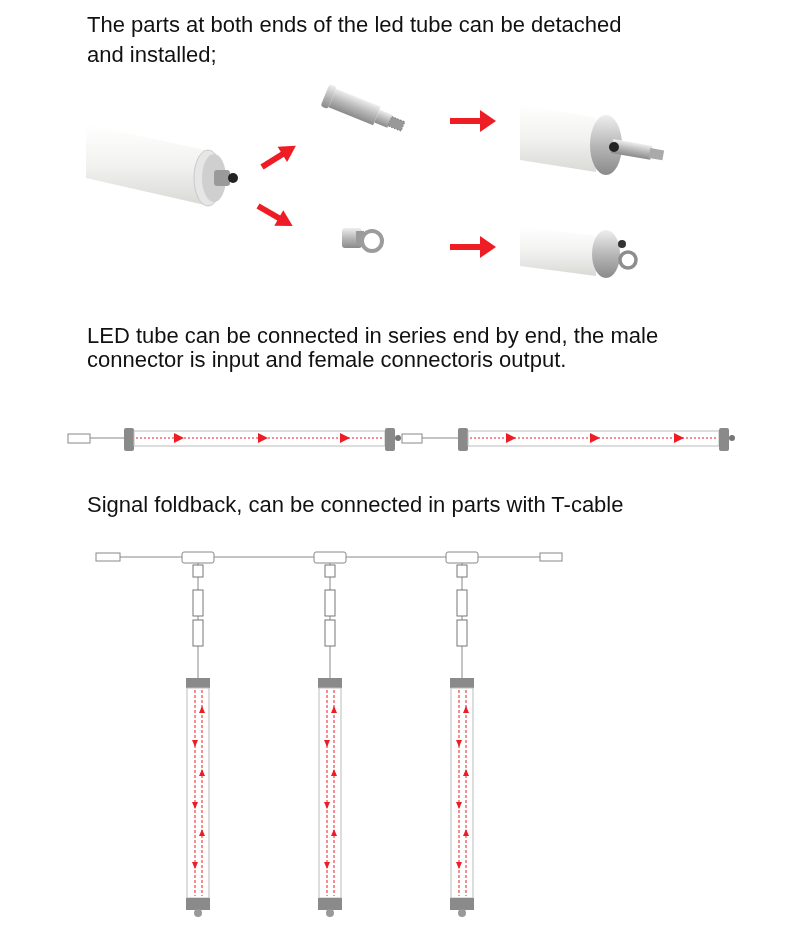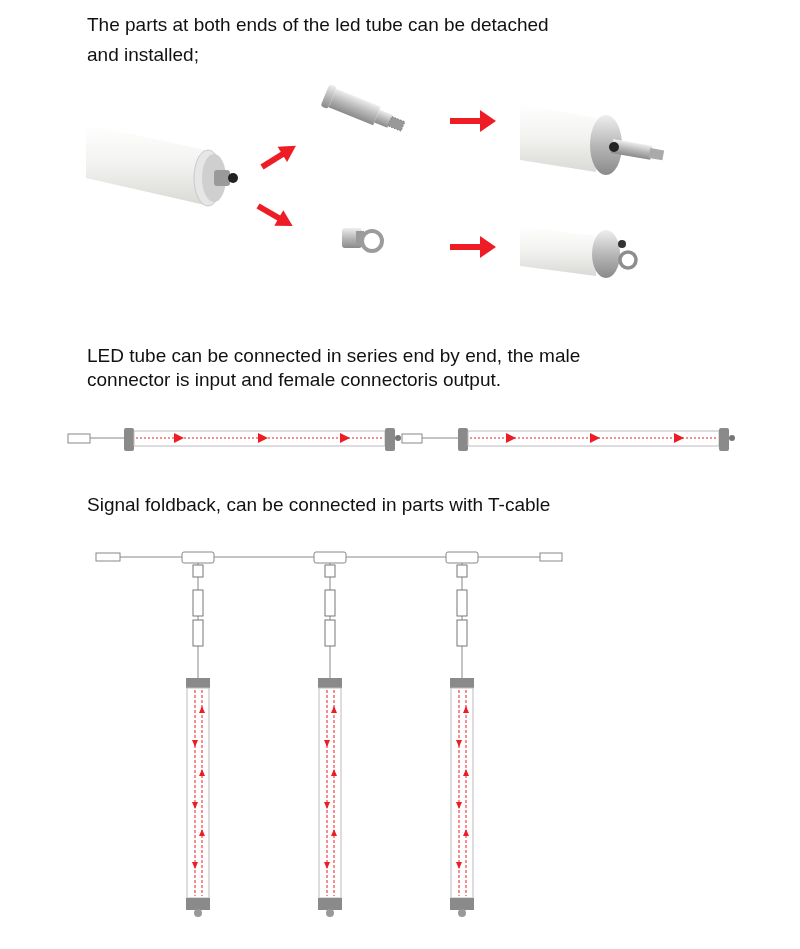--- a/index.html
+++ b/index.html
@@ -1,19 +1,19 @@
 <!DOCTYPE html>
 <html><head>
 <meta charset="utf-8">
 <style>
   html, body { margin:0; padding:0; background:#ffffff; }
   body { width:800px; height:949px; position:relative; overflow:hidden; font-family:"Liberation Sans", sans-serif; color:#111; }
-  .caption { position:absolute; left:87px; font-size:19px; line-height:30px; color:#111; margin:0; white-space:pre-line; }
+  .caption { position:absolute; left:87px; font-size:22px; line-height:30px; color:#111; margin:0; white-space:pre-line; }
   .cap1 { top:10px; width:640px; }
-  .cap2 { top:324px; width:660px; line-height:24px;margin-top:20px; }
+  .cap2 { top:324px; width:660px; line-height:24px; }
   .cap3 { top:490px; width:660px; }
   svg { position:absolute; left:0; }
 </style>
 </head>
 <body>
 
 <p class="caption cap1">The parts at both ends of the led tube can be detached
 and installed;</p>
 
 <svg style="top:80px" width="800" height="220" viewBox="0 80 800 220">

